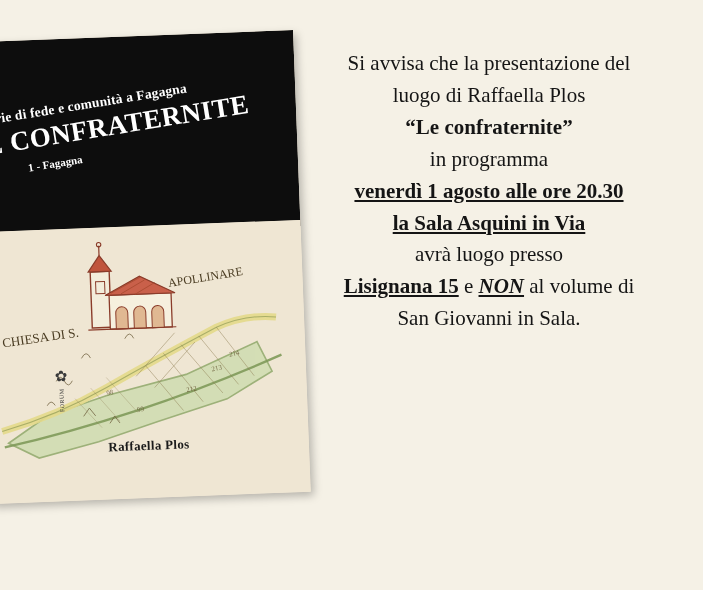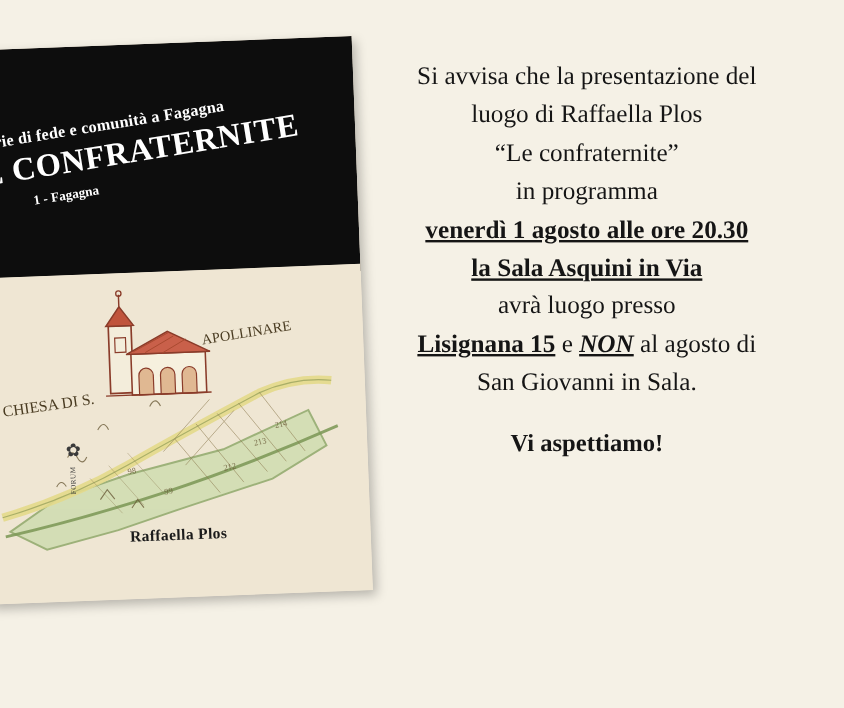--- a/index.html
+++ b/index.html
@@ -122,21 +122,21 @@
     left: 300px;
     top: 48px;
     width: 378px;
     text-align: center;
     color: #151515;
     font-size: 21px;
     line-height: 1.52;
   }
   #announcement .ln { display: block; white-space: nowrap; }
   #announcement .b { font-weight: bold; text-decoration: underline; }
-  #announcement .q { font-weight: normal; }
+  #announcement .q { font-weight: bold; }
   #announcement .u { text-decoration: underline; font-weight: bold; font-style: italic; }
   #announcement .spacer { display: block; height: 20px; }
   #announcement .closing {
     display: block;
     font-weight: bold;
     font-size: 20.5px;
   }
 </style>
 </head>
 <body>
@@ -235,17 +235,16 @@
 </div>
 
 <div id="announcement">
   <span class="ln">Si avvisa che la presentazione del</span>
   <span class="ln">luogo di Raffaella Plos</span>
   <span class="ln q">“Le confraternite”</span>
   <span class="ln">in programma</span>
   <span class="ln b">venerdì 1 agosto alle ore 20.30</span>
   <span class="ln b">la Sala Asquini in Via</span>
   <span class="ln">avrà luogo presso</span>
-  <span class="ln"><span class="b">Lisignana 15</span><span> e </span><span class="u">NON</span><span> al agosto di</span></span>
+  <span class="ln"><span class="b">Lisignana 15</span><span> e </span><span class="u">NON</span><span> al volume di</span></span>
   <span class="ln">San Giovanni in Sala.</span>
   <span class="spacer"></span>
-  <span class="closing">Vi aspettiamo!</span>
 </div>
 
 </body></html>

